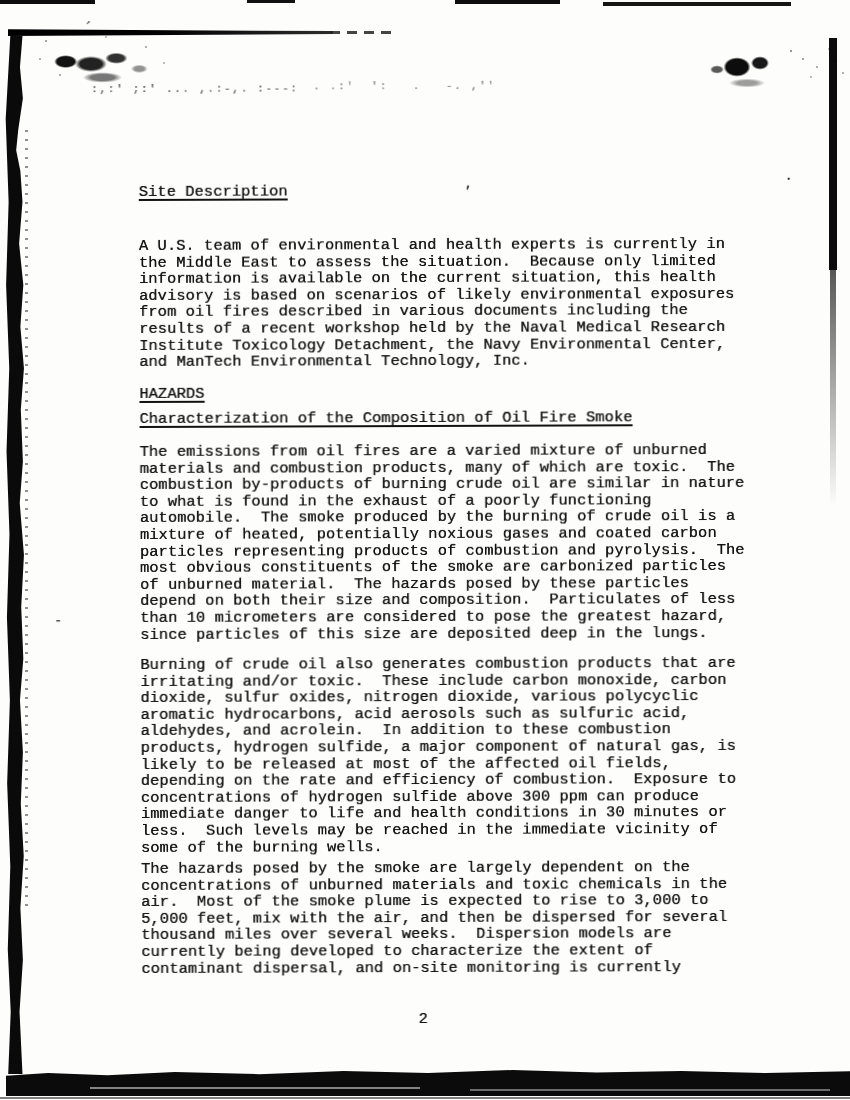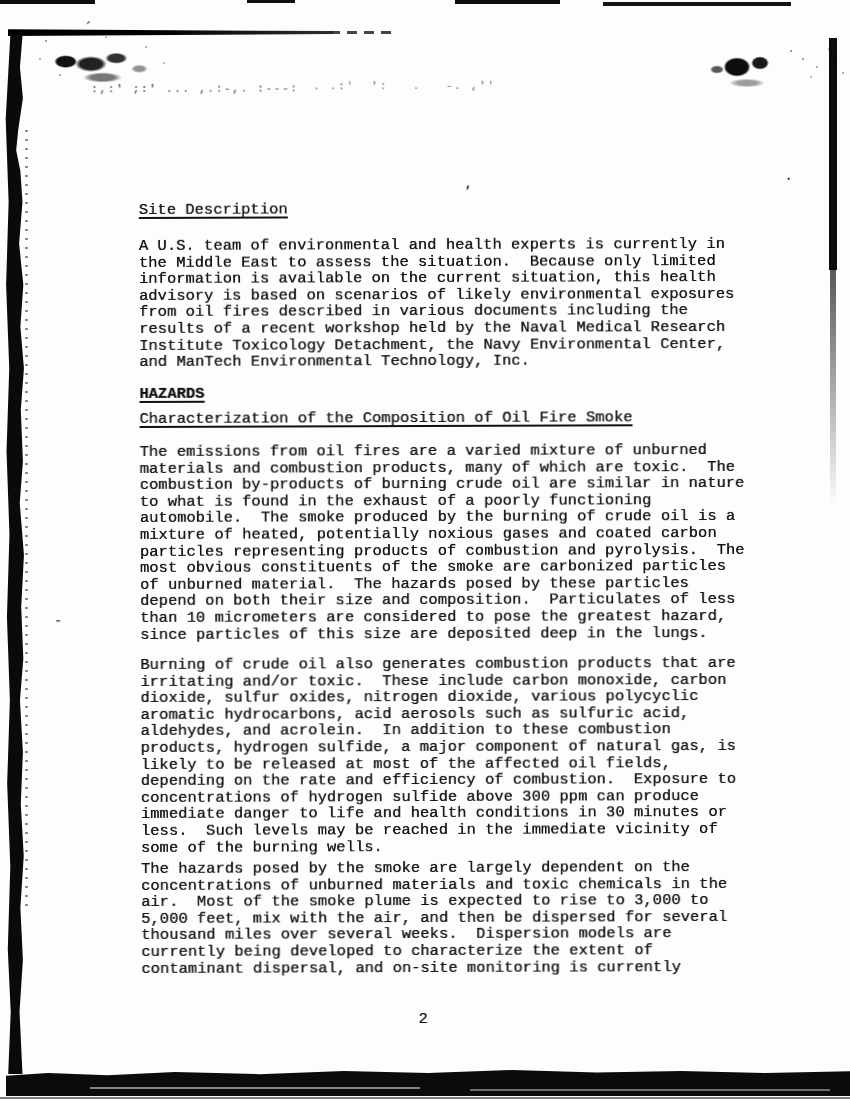--- a/index.html
+++ b/index.html
@@ -18,23 +18,23 @@
   }
   .tblock{
     position:absolute;left:140px;
     font-size:15.5px;line-height:16.6px;white-space:pre;
   }
   .heading{
     text-decoration:underline;
     text-underline-offset:3px;
     text-decoration-thickness:1.5px;
   }
-  #h1{top:201px;}
+  #h1{top:183px;}
   #p1{top:237px;}
-  #h2{top:385px;font-weight:bold;}
+  #h2{top:385px;}
   #h3{top:410px;}
   #p2{top:443px;}
   #p3{top:656px;}
   #p4{top:860px;}
   #pageno{position:absolute;left:417px;top:1010px;font-size:15.5px;}
   
   .hnoise{
     position:absolute;top:82px;
     font-size:10.5px;letter-spacing:2px;color:#3c3c3c;opacity:.8;
     filter:blur(.4px);white-space:pre;

